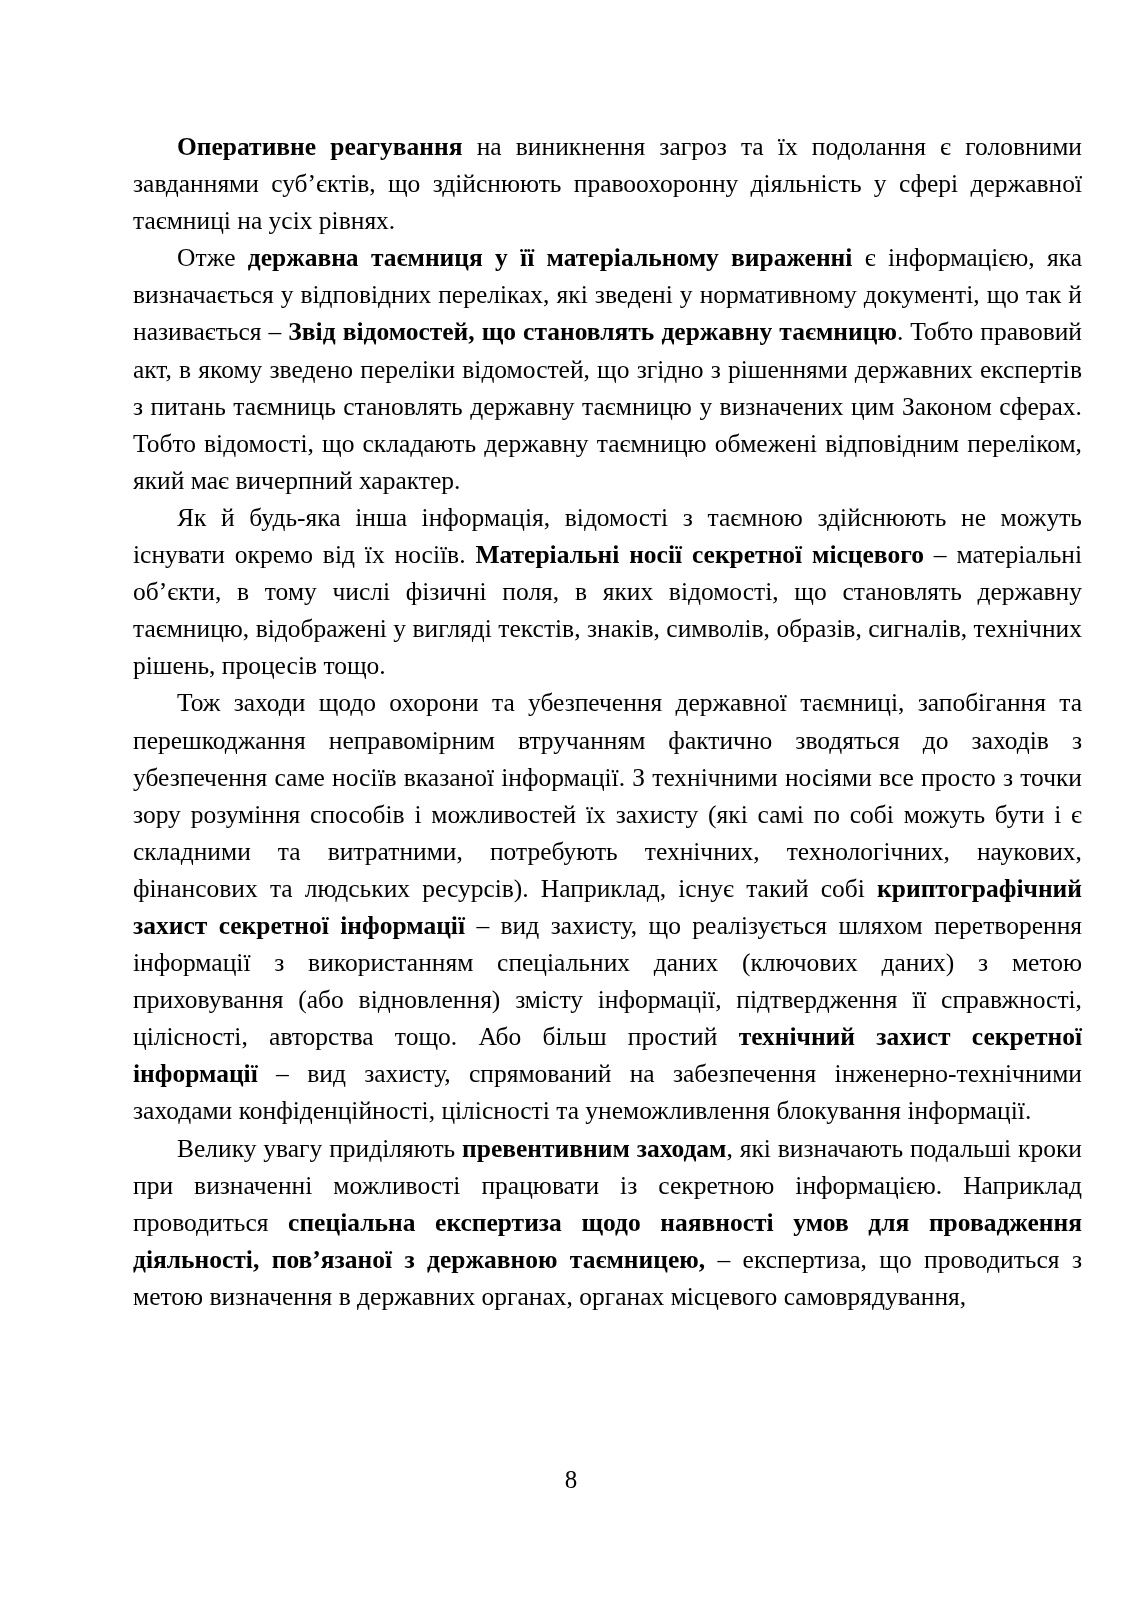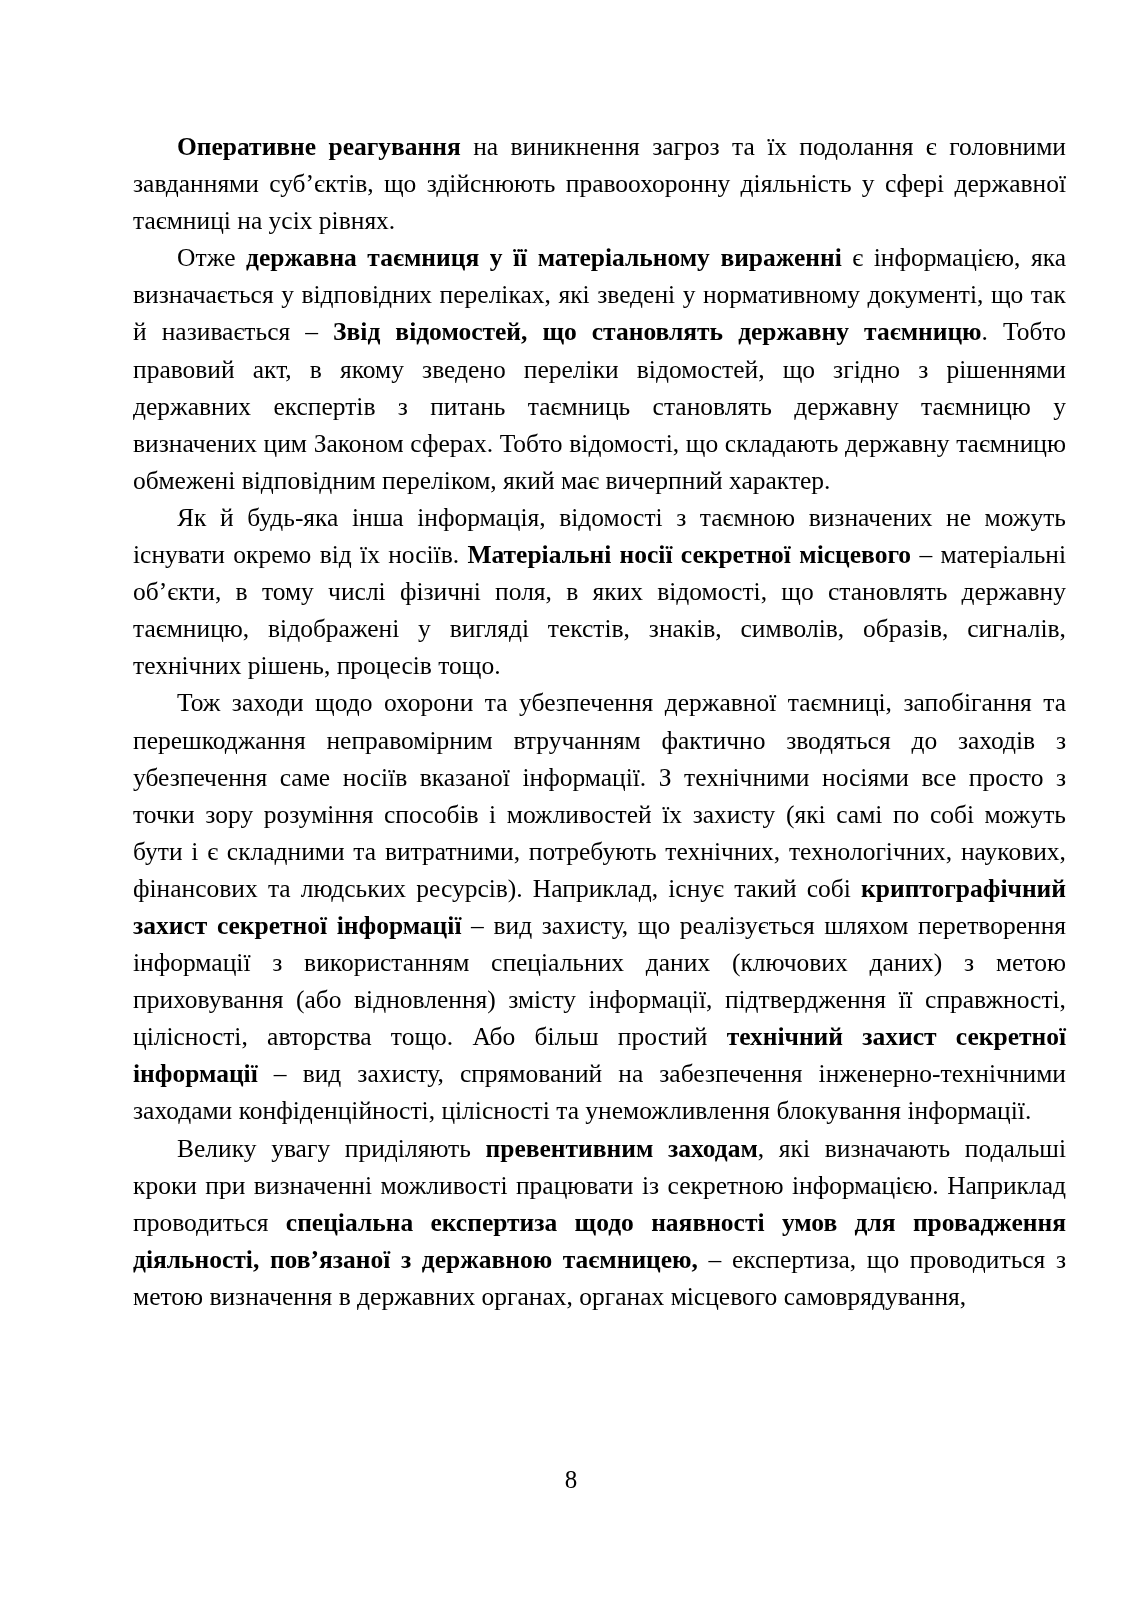--- a/index.html
+++ b/index.html
@@ -15,21 +15,21 @@
     font-family: "Liberation Serif", "DejaVu Serif", serif;
     color: #000000;
   }
   .page {
     position: absolute;
     left: 0;
     top: 0;
     width: 1142px;
     height: 1615px;
     box-sizing: border-box;
-    padding: 128px 76px 0 133px;
+    padding: 128px 60px 0 133px;
   }
   .body-text {
     font-size: 25.5px;
     line-height: 1.455;
     text-align: justify;
     text-justify: inter-word;
     hyphens: none;
   }
   .body-text p {
     margin: 0;
@@ -48,18 +48,18 @@
     font-family: "Liberation Serif", "DejaVu Serif", serif;
   }
 </style>
 </head>
 <body>
 
 <div class="page">
   <div class="body-text">
       <p><b>Оперативне реагування</b><span> на виникнення загроз та їх подолання є головними завданнями суб’єктів, що здійснюють правоохоронну діяльність у сфері державної таємниці на усіх рівнях.</span></p>
       <p><span>Отже </span><b>державна таємниця у її матеріальному вираженні</b><span> є інформацією, яка визначається у відповідних переліках, які зведені у нормативному документі, що так й називається – </span><b>Звід відомостей, що становлять державну таємницю</b><span>. Тобто правовий акт, в якому зведено переліки відомостей, що згідно з рішеннями державних експертів з питань таємниць становлять державну таємницю у визначених цим Законом сферах. Тобто відомості, що складають державну таємницю обмежені відповідним переліком, який має вичерпний характер.</span></p>
-      <p><span>Як й будь-яка інша інформація, відомості з таємною визначених не можуть існувати окремо від їх носіїв. </span><b>Матеріальні носії секретної місцевого</b><span> – матеріальні об’єкти, в тому числі фізичні поля, в яких відомості, що становлять державну таємницю, відображені у вигляді текстів, знаків, символів, образів, сигналів, технічних рішень, процесів тощо.</span></p>
+      <p><span>Як й будь-яка інша інформація, відомості з таємною здійснюють не можуть існувати окремо від їх носіїв. </span><b>Матеріальні носії секретної місцевого</b><span> – матеріальні об’єкти, в тому числі фізичні поля, в яких відомості, що становлять державну таємницю, відображені у вигляді текстів, знаків, символів, образів, сигналів, технічних рішень, процесів тощо.</span></p>
       <p><span>Тож заходи щодо охорони та убезпечення державної таємниці, запобігання та перешкоджання неправомірним втручанням фактично зводяться до заходів з убезпечення саме носіїв вказаної інформації. З технічними носіями все просто з точки зору розуміння способів і можливостей їх захисту (які самі по собі можуть бути і є складними та витратними, потребують технічних, технологічних, наукових, фінансових та людських ресурсів). Наприклад, існує такий собі </span><b>криптографічний захист секретної інформації</b><span> – вид захисту, що реалізується шляхом перетворення інформації з використанням спеціальних даних (ключових даних) з метою приховування (або відновлення) змісту інформації, підтвердження її справжності, цілісності, авторства тощо. Або більш простий </span><b>технічний захист секретної інформації</b><span> – вид захисту, спрямований на забезпечення інженерно-технічними заходами конфіденційності, цілісності та унеможливлення блокування інформації.</span></p>
       <p><span>Велику увагу приділяють </span><b>превентивним заходам</b><span>, які визначають подальші кроки при визначенні можливості працювати із секретною інформацією. Наприклад проводиться </span><b>спеціальна експертиза щодо наявності умов для провадження діяльності, пов’язаної з державною таємницею,</b><span> – експертиза, що проводиться з метою визначення в державних органах, органах місцевого самоврядування,</span></p>
     </div>
   <div class="page-number">8</div>
 </div>
 
 </body></html>

